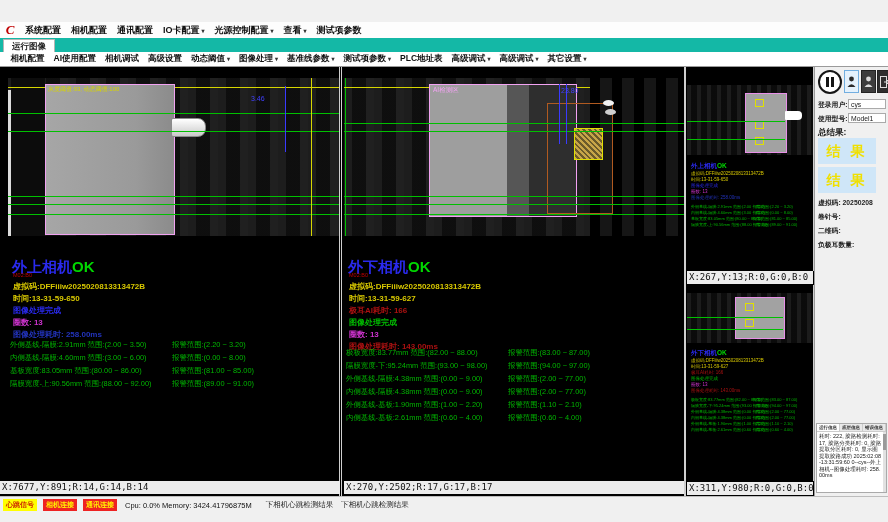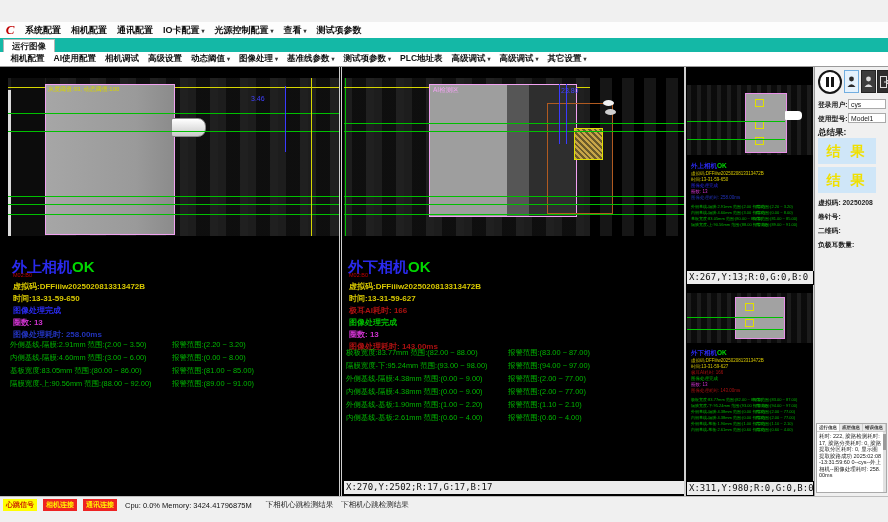--- a/index.html
+++ b/index.html
@@ -325,20 +325,21 @@
         <div class="mini-mrow"><span>极板宽度:83.77mm 范围:(82.00 ~ 88.00)</span><span class="alarm">报警范围:(83.00 ~ 87.00)</span></div>
             <div class="mini-mrow"><span>隔膜宽度-下:95.24mm 范围:(93.00 ~ 98.00)</span><span class="alarm">报警范围:(94.00 ~ 97.00)</span></div>
             <div class="mini-mrow"><span>外侧基线-隔膜:4.38mm 范围:(0.00 ~ 9.00)</span><span class="alarm">报警范围:(2.00 ~ 77.00)</span></div>
             <div class="mini-mrow"><span>内侧基线-隔膜:4.38mm 范围:(0.00 ~ 9.00)</span><span class="alarm">报警范围:(2.00 ~ 77.00)</span></div>
             <div class="mini-mrow"><span>外侧基线-基板:1.90mm 范围:(1.00 ~ 2.20)</span><span class="alarm">报警范围:(1.10 ~ 2.10)</span></div>
             <div class="mini-mrow"><span>内侧基线-基板:2.61mm 范围:(0.60 ~ 4.00)</span><span class="alarm">报警范围:(0.60 ~ 4.00)</span></div>
           </div>
       </div>
     </div>
 
+    <div class="strip" id="strip-left">X:7677,Y:891;R:14,G:14,B:14</div>
     <div class="strip" id="strip-mid">X:270,Y:2502;R:17,G:17,B:17</div>
     <div class="strip" id="strip-t1">X:267,Y:13;R:0,G:0,B:0</div>
     <div class="strip" id="strip-t2">X:311,Y:980;R:0,G:0,B:0</div>
 
     <div class="sidebar">
       <div class="sb-btns">
         <div class="btn-pause">
             <i class="b1"></i>
             <i class="b2"></i>
           </div>

